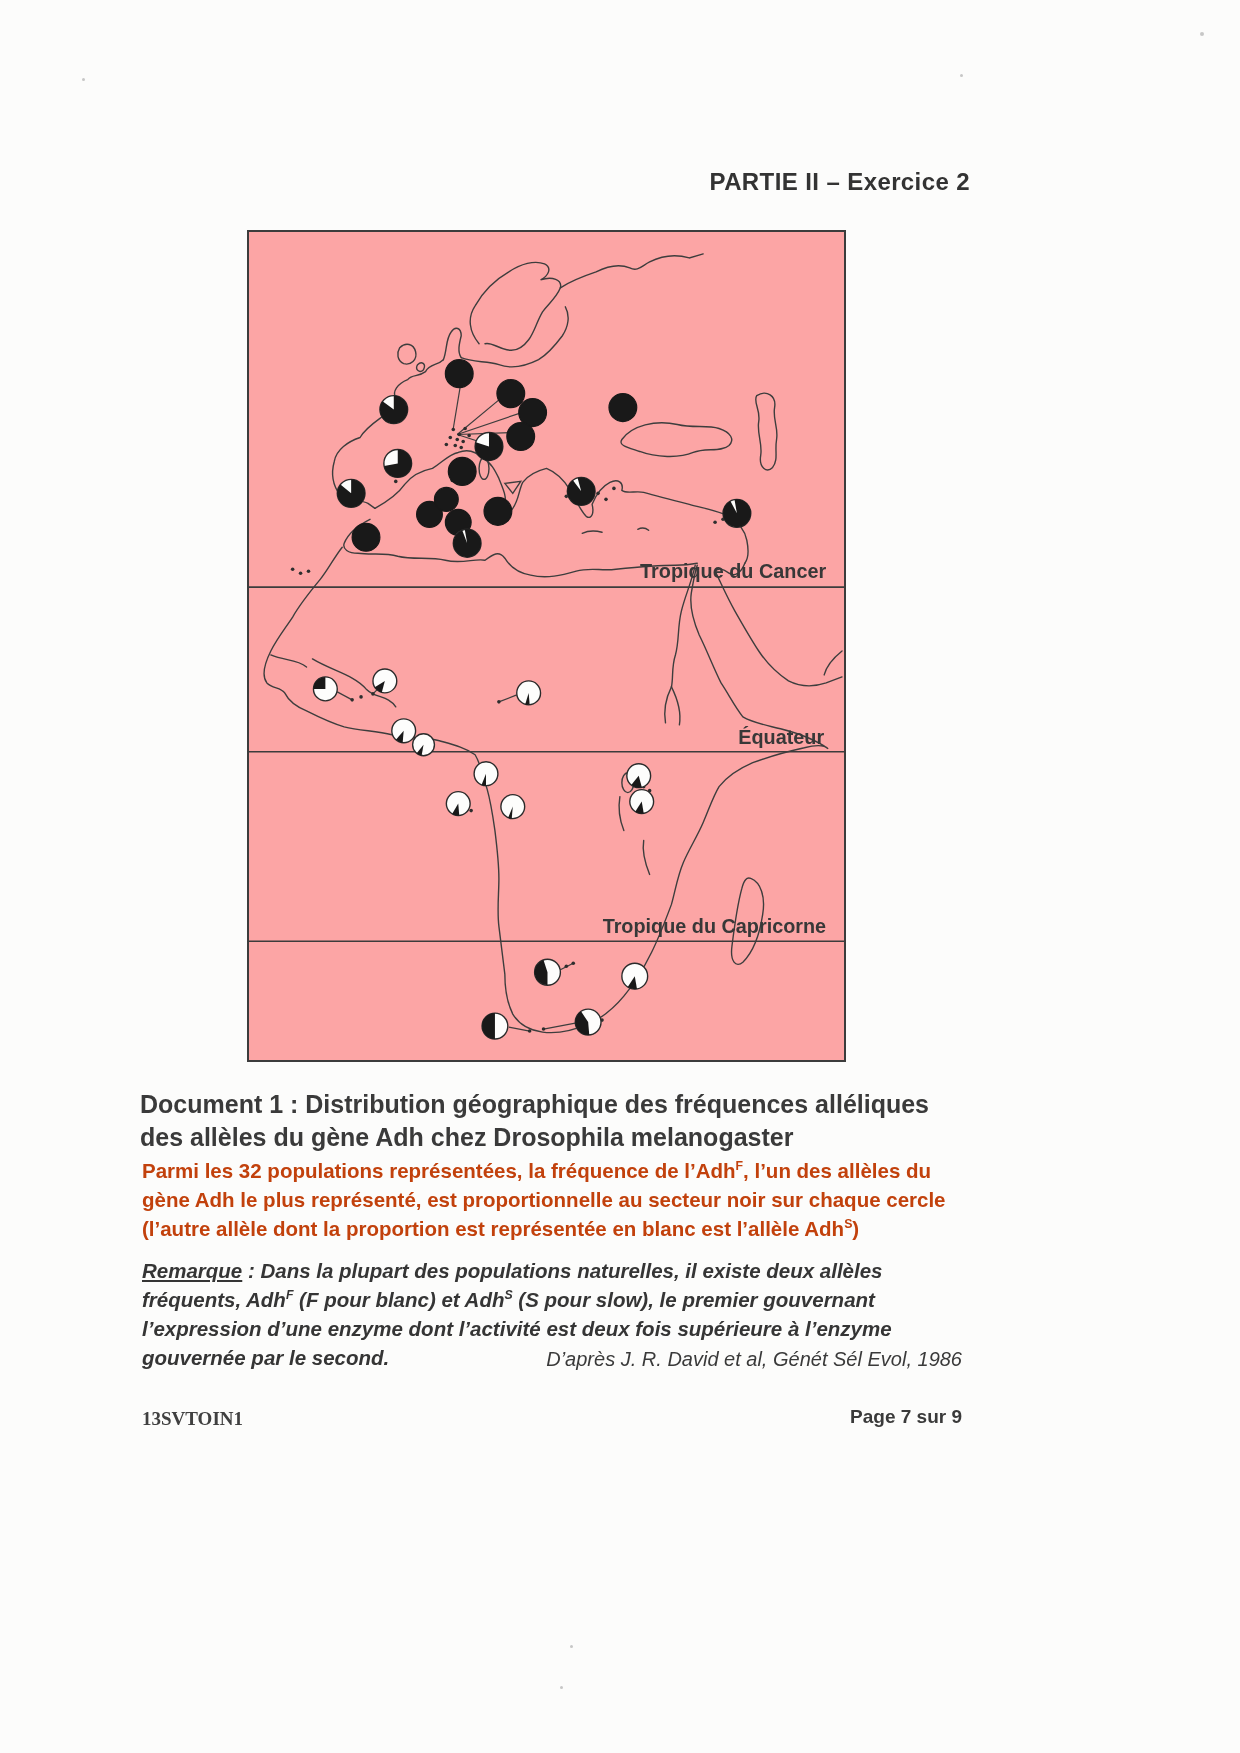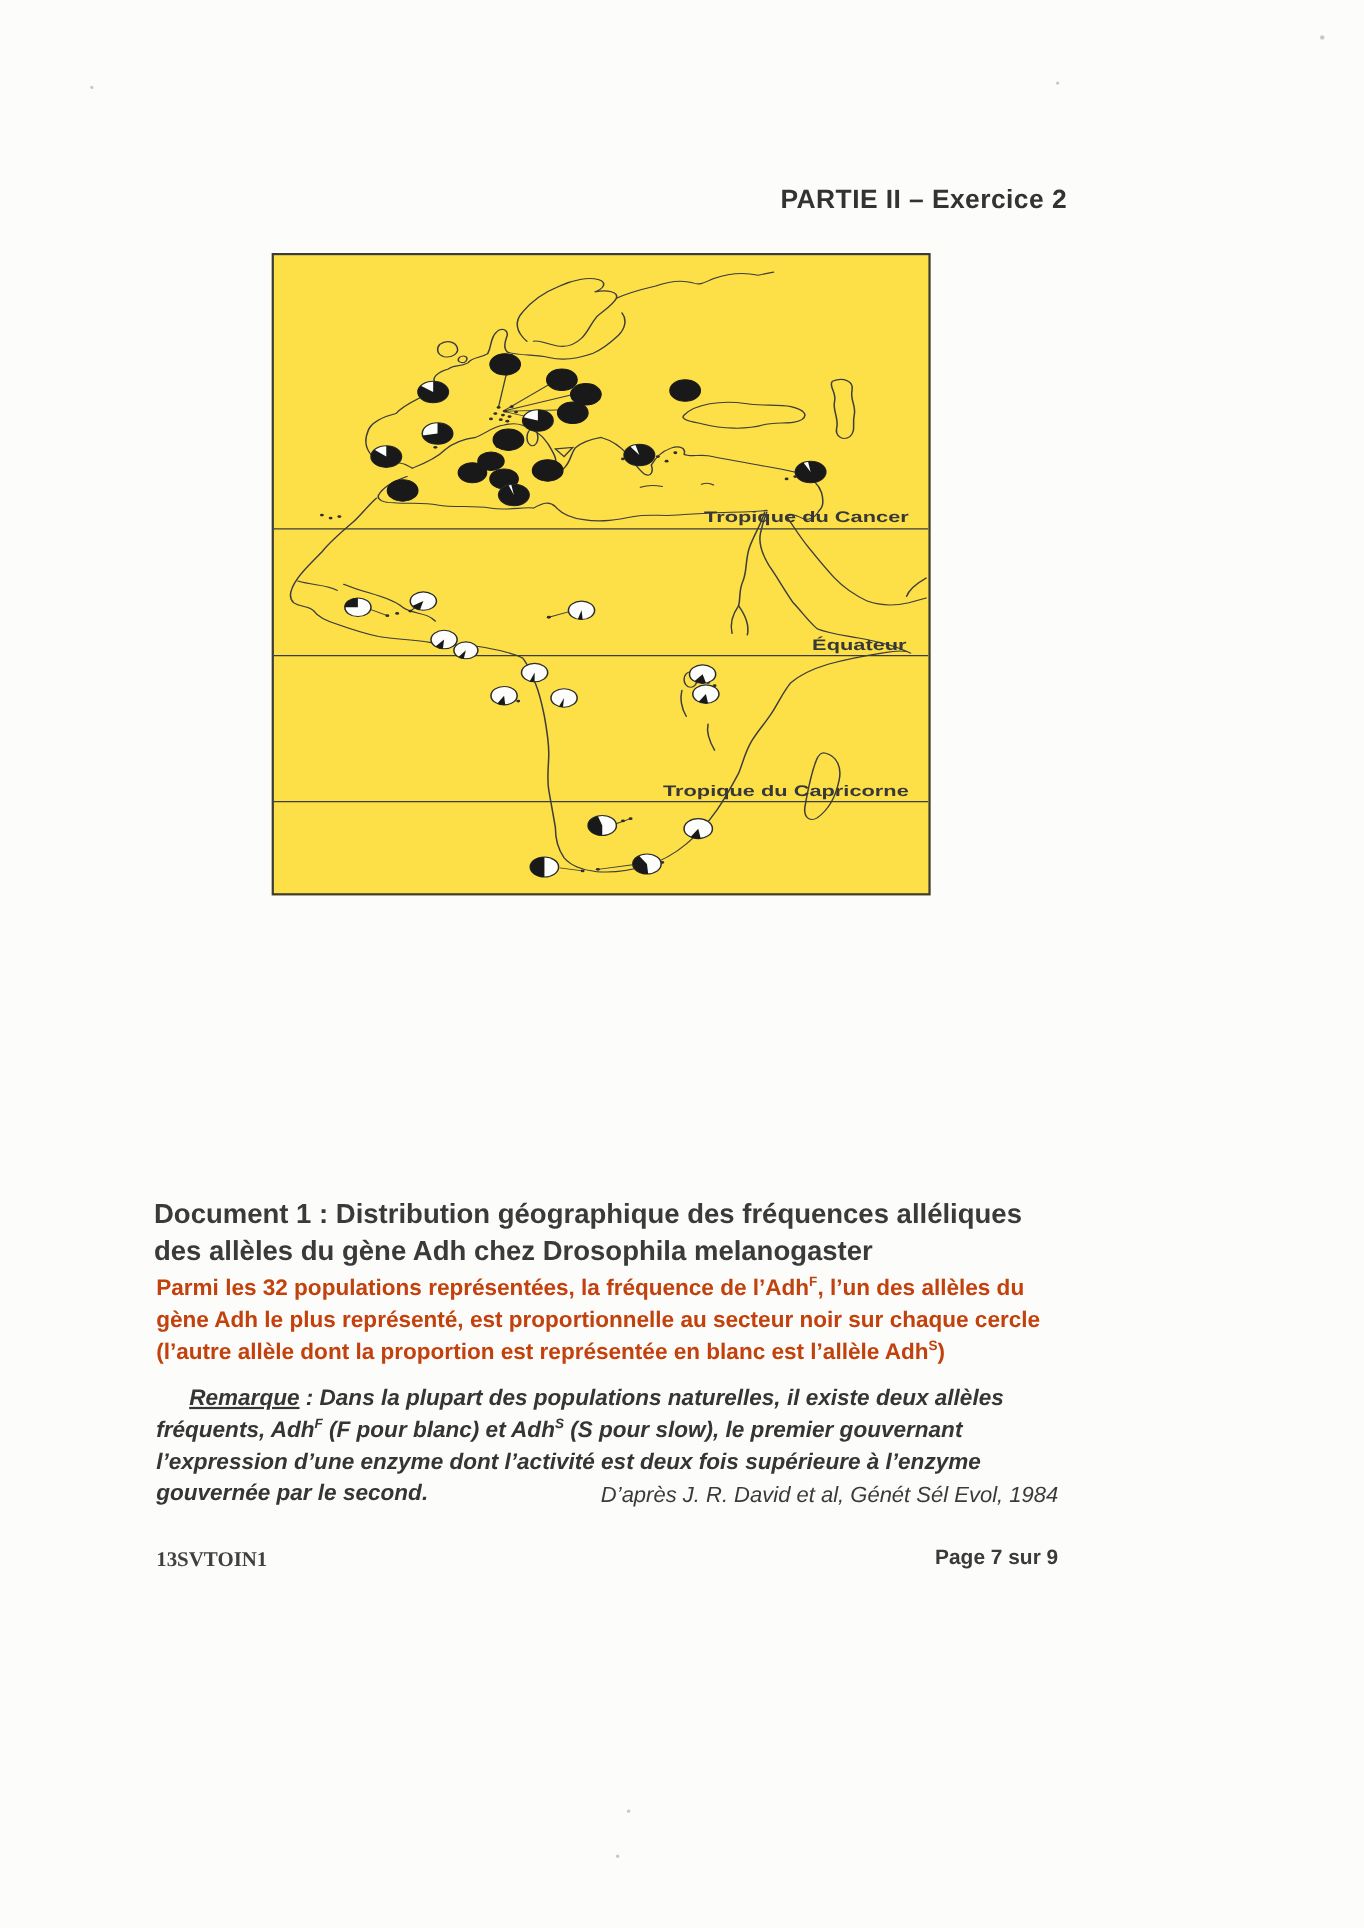--- a/index.html
+++ b/index.html
@@ -12,22 +12,22 @@
     position:relative;
     overflow:hidden;
   }
   .page { position:absolute; inset:0; }
   .doc-title {
     position:absolute; left:140px; top:168px; width:830px;
     text-align:right; font-size:24px; font-weight:bold; letter-spacing:0.4px;
     color:#333;
   }
   .map-frame {
-    position:absolute; left:247px; top:230px; width:599px; height:584px;
-    border:2px solid #3c3c3c; background:#fde047;
+    position:absolute; left:247px; top:230px; width:599px; height:832px;
+    border:2px solid #3c3c3c; background:#fca5a5;
   }
   .map-frame svg { width:100%; height:100%; display:block; }
   .coast path, .coast ellipse { fill:none; stroke:#3d3d3d; stroke-width:1.4; stroke-linecap:round; }
   .coast .closed { fill:none; }
   .latline { stroke:#3c3c3c; stroke-width:1.6; }
   .map-label { font-family:"Liberation Sans", sans-serif; font-size:20px; font-weight:bold; fill:#383838; }
   .caption {
     position:absolute; left:140px; top:1088px; width:830px;
     text-align:left; font-size:25px; font-weight:bold; color:#3a3a3a; line-height:33px;
   }
@@ -308,23 +308,23 @@
     </svg>
   </div>
 
   <div class="caption">
     <div>Document 1 : Distribution géographique des fréquences alléliques</div>
     <div>des allèles du gène Adh chez Drosophila melanogaster</div>
   </div>
 
   <p class="para"><span>Parmi les 32 populations représentées, la fréquence de l’Adh</span><sup>F</sup><span>, l’un des allèles du gène Adh le plus représenté, est proportionnelle au secteur noir sur chaque cercle (l’autre allèle dont la proportion est représentée en blanc est l’allèle Adh</span><sup>S</sup><span>)</span></p>
 
-  <p class="remark"><span style="text-decoration: underline; margin-left: 30px;">Remarque</span><span> : Dans la plupart des populations naturelles, il existe deux allèles fréquents, Adh</span><sup>F</sup><span> (F pour blanc) et Adh</span><sup>S</sup><span> (S pour slow), le premier gouvernant l’expression d’une enzyme dont l’activité est deux fois supérieure à l’enzyme gouvernée par le second.</span></p>
-
-  <div class="attribution">D’après J. R. David et al, Génét Sél Evol, 1984</div>
+  <p class="remark"><span style="text-decoration: underline;">Remarque</span><span> : Dans la plupart des populations naturelles, il existe deux allèles fréquents, Adh</span><sup>F</sup><span> (F pour blanc) et Adh</span><sup>S</sup><span> (S pour slow), le premier gouvernant l’expression d’une enzyme dont l’activité est deux fois supérieure à l’enzyme gouvernée par le second.</span></p>
+
+  <div class="attribution">D’après J. R. David et al, Génét Sél Evol, 1986</div>
 
   <div class="footer-left">13SVTOIN1</div>
   <div class="footer-right">Page 7 sur 9</div>
 
   <div class="speck" style="left:1200px; top:32px; width:4px; height:4px;"></div>
   <div class="speck" style="left:960px; top:74px; width:3px; height:3px;"></div>
   <div class="speck" style="left:82px; top:78px; width:3px; height:3px;"></div>
   <div class="speck" style="left:570px; top:1645px; width:3px; height:3px;"></div>
   <div class="speck" style="left:560px; top:1686px; width:3px; height:3px;"></div>
 </div>

